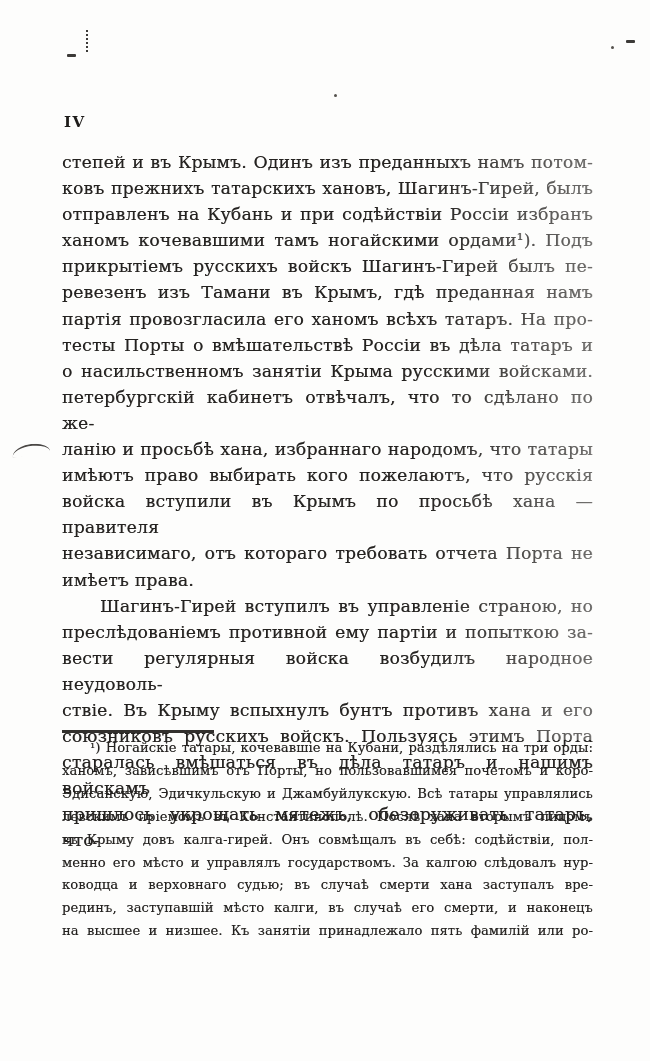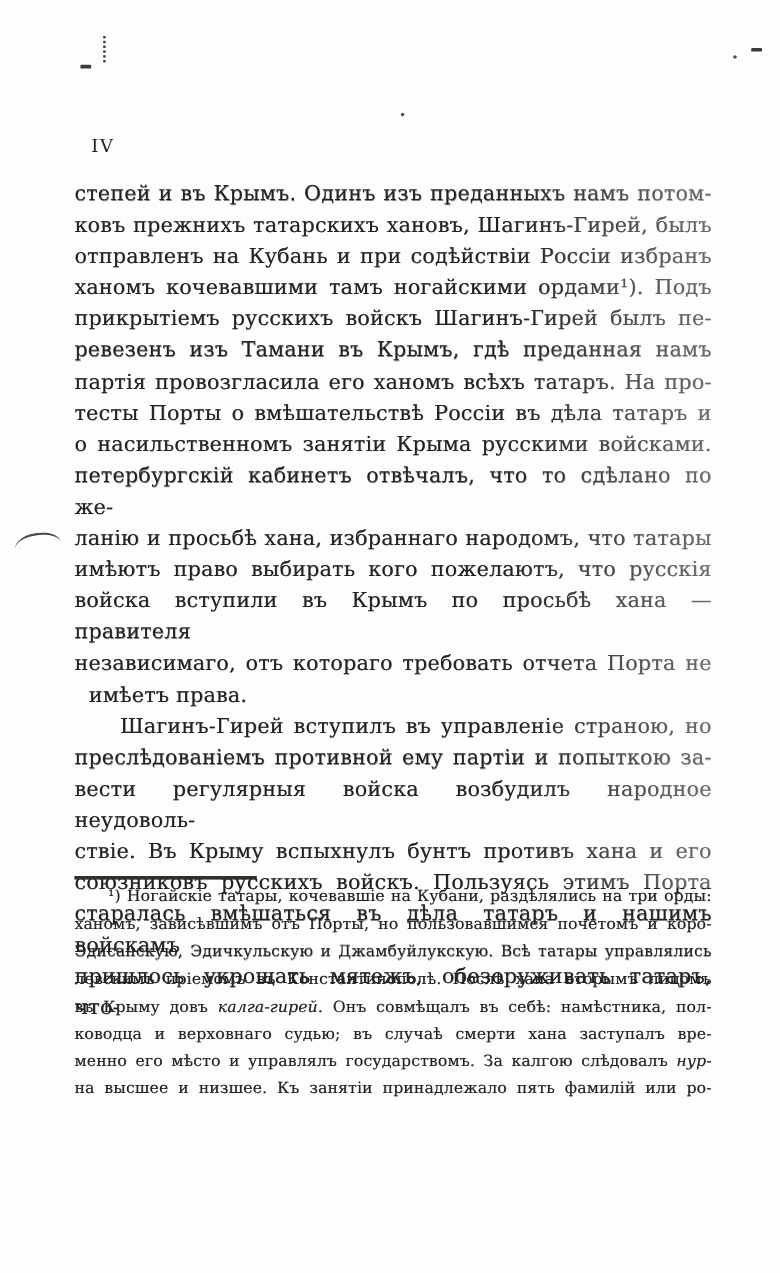--- a/index.html
+++ b/index.html
@@ -15,24 +15,24 @@
     position: relative;
     width: 650px;
     height: 1061px;
     background: #fdfdfc;
     font-family: "DejaVu Serif", "Liberation Serif", serif;
     color: #242220;
     overflow: hidden;
   }
   .page-number {
     position: absolute;
-    left: 76px;
+    left: 64px;
     top: 113px;
     font-size: 15px;
-    font-weight: normal;
+    font-weight: bold;
     letter-spacing: 1.5px;
     color: #1e1c1a;
   }
   .main-text {
     position: absolute;
     left: 62px;
     top: 149px;
     width: 531px;
   }
   .tline {
@@ -40,21 +40,20 @@
     line-height: 26.1px;
     letter-spacing: 0.2px;
     text-align: justify;
     text-align-last: justify;
     -moz-text-align-last: justify;
     text-shadow: 0.35px 0.2px 0 rgba(34, 31, 28, 0.55);
     white-space: normal;
   }
   .tline.flush {
     text-align-last: left;
-    margin-left: 12px;
     -moz-text-align-last: left;
   }
   .para.indent .tline:first-child {
     text-indent: 38px;
   }
   .footnote-sep {
     position: absolute;
     left: 62px;
     top: 730px;
     width: 152px;
@@ -75,21 +74,20 @@
     letter-spacing: 0.15px;
     text-align: justify;
     text-align-last: justify;
     -moz-text-align-last: justify;
     text-shadow: 0.3px 0.15px 0 rgba(34, 31, 28, 0.5);
   }
   .fline:first-child {
     text-indent: 28px;
   }
   .it {
-    font-style: italic;
   }
   .fade-overlay {
     position: absolute;
     top: 140px;
     right: 0;
     width: 230px;
     height: 600px;
     background: linear-gradient(to right, rgba(253,253,252,0), rgba(253,253,252,0.45));
     pointer-events: none;
   }
@@ -155,23 +153,24 @@
       </div>
     </div>
 
   <hr class="footnote-sep">
 
   <div class="footnote">
       <div class="fline"><span>¹) Ногайскіе татары, кочевавшіе на Кубани, раздѣлялись на три орды:</span></div>
       <div class="fline"><span>ханомъ, зависѣвшимъ отъ Порты, но пользовавшимся почетомъ и коро-</span></div>
       <div class="fline"><span>Эдисанскую, Эдичкульскую и Джамбуйлукскую. Всѣ татары управлялись</span></div>
       <div class="fline"><span>левскимъ пріемомъ въ Константинополѣ. Послѣ хана вторымъ лицомъ</span></div>
-      <div class="fline"><span>въ Крыму довъ </span><span class="it">калга-гирей</span><span>. Онъ совмѣщалъ въ себѣ: намѣстника, пол-</span></div>
+      <div class="fline"><span>въ Крыму довъ </span><span class="it">калга-гирей</span><span>. Онъ совмѣщалъ въ себѣ: содѣйствіи, пол-</span></div>
+      <div class="fline"><span>менно его мѣсто и управлялъ государствомъ. За калгою слѣдовалъ </span><span class="it">нур-</span></div>
       <div class="fline"><span>ководца и верховнаго судью; въ случаѣ смерти хана заступалъ вре-</span></div>
-      <div class="fline"><span>менно его мѣсто и управлялъ государствомъ. За калгою слѣдовалъ </span><span class="it">нур-</span></div>
+      <div class="fline"><span class="it">рединъ</span><span>, заступавшій мѣсто калги, въ случаѣ его смерти, и наконецъ</span></div>
       <div class="fline"><span>на высшее и низшее. Къ занятіи принадлежало пять фамилій или ро-</span></div>
     </div>
 
   <div class="fade-overlay"></div>
 <div class="art art-dots-column" style="left: 86px; top: 30px;"></div>
     <div class="art art-dash" style="left: 67px; top: 54px;"></div>
     <div class="art art-dot" style="left: 611px; top: 46px;"></div>
     <div class="art art-dash" style="left: 626px; top: 40px;"></div>
     <div class="art art-dot" style="left: 334px; top: 94px;"></div>
     <div class="art art-pen-curve" style="left: 12px; top: 444px;"></div>

